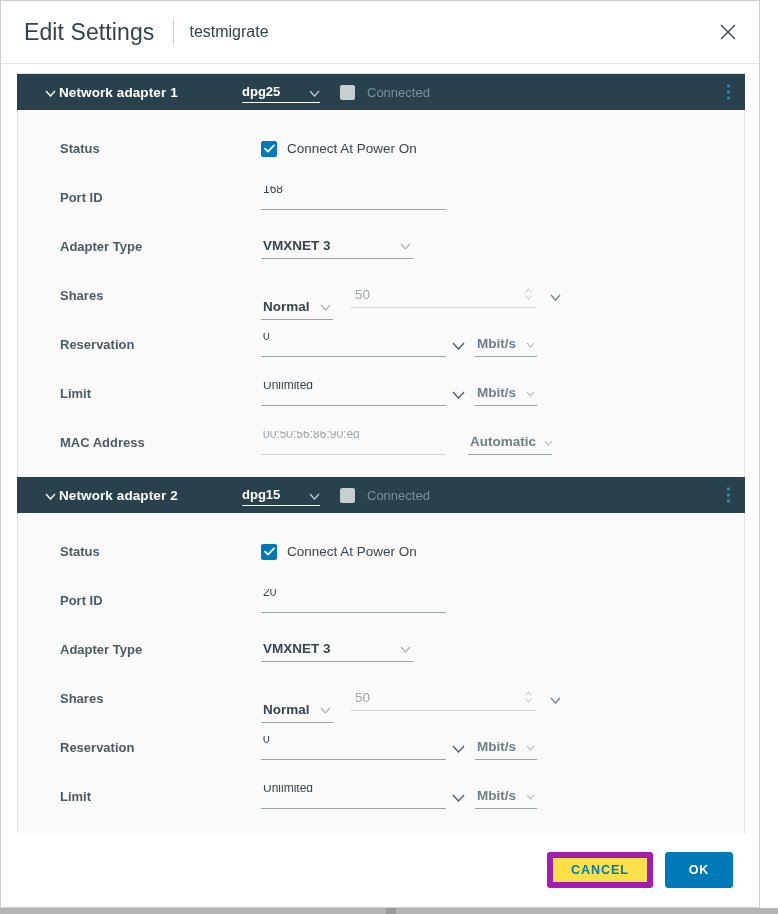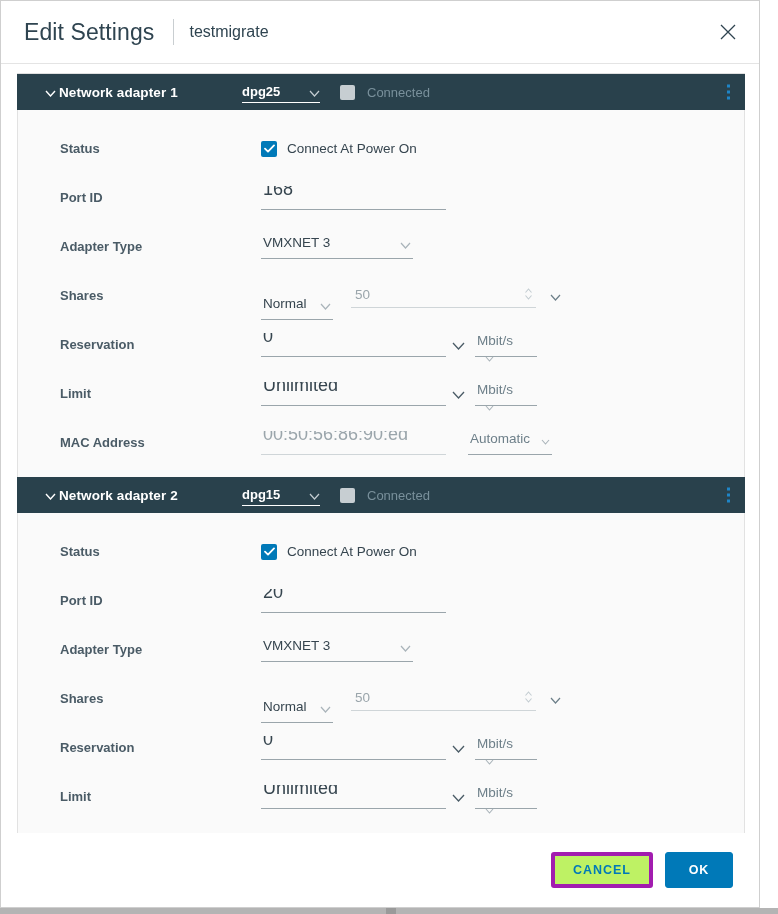--- a/index.html
+++ b/index.html
@@ -222,50 +222,52 @@
     color: #36454f;
     margin-left: 10px;
   }
 
   
   .text-input {
     border: none;
     border-bottom: 1px solid #9aa5ab;
     background: transparent;
     font-family: "Liberation Sans", sans-serif;
-    font-size: 18px;
+    font-size: 12px;
     color: #36454f;
     height: 24px;
     padding: 0 2px 16px 2px;
     outline: none;
   }
   .text-input.w-long { width: 185px; }
   .text-input.disabled-input {
     color: #9aa5ab;
     border-bottom: 1px solid #cfd5d8;
   }
 
   
   .sel {
     display: inline-flex;
+    align-items: center;
     justify-content: space-between;
     border-bottom: 1px solid #9aa5ab;
     height: 24px;
     padding: 0 2px 2px 2px;
     cursor: pointer;
+    font-weight: bold;
   }
   .sel .sel-val {
     font-size: 13.5px;
     color: #36454f;
     white-space: nowrap;
   }
   .sel .sel-val.muted { color: #6d7f89; }
   .sel.w-adapter { width: 152px; }
   .sel.w-shares  { width: 72px; margin-top: 24px; }
-  .sel.w-unit    { width: 62px; flex-direction: column; }
+  .sel.w-unit    { width: 62px; }
   .sel.w-mac     { width: 84px; }
 
   .chev-sm { margin-left: 8px; display: inline-block; }
   .chev-lg { margin: 0 10px 0 6px; display: inline-block; }
 
   
   .stepper-wrap {
     display: inline-flex;
     align-items: center;
     justify-content: space-between;
@@ -309,23 +311,23 @@
     letter-spacing: 1px;
     font-family: "Liberation Sans", sans-serif;
     cursor: pointer;
     border-radius: 3px;
     display: inline-flex;
     align-items: center;
     justify-content: center;
     padding: 0 18px;
   }
   .btn-secondary {
-    background: #bef264;
+    background: #fde047;
     color: #0079b8;
-    border: 4px solid #a21caf;
+    border: 6px solid #a21caf;
   }
   .btn-primary {
     background: #0079b8;
     color: #ffffff;
     border: 1px solid #0079b8;
     min-width: 68px;
   }
 
   
   .under-strip {

